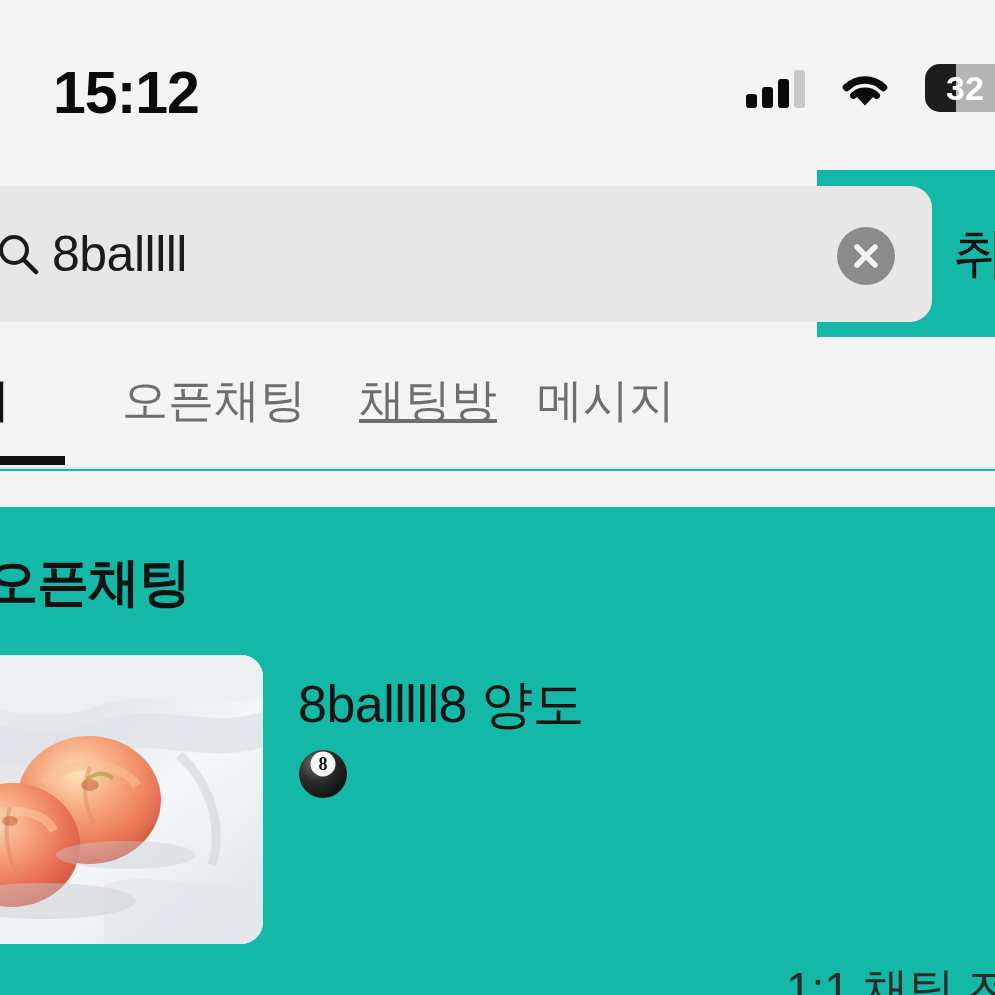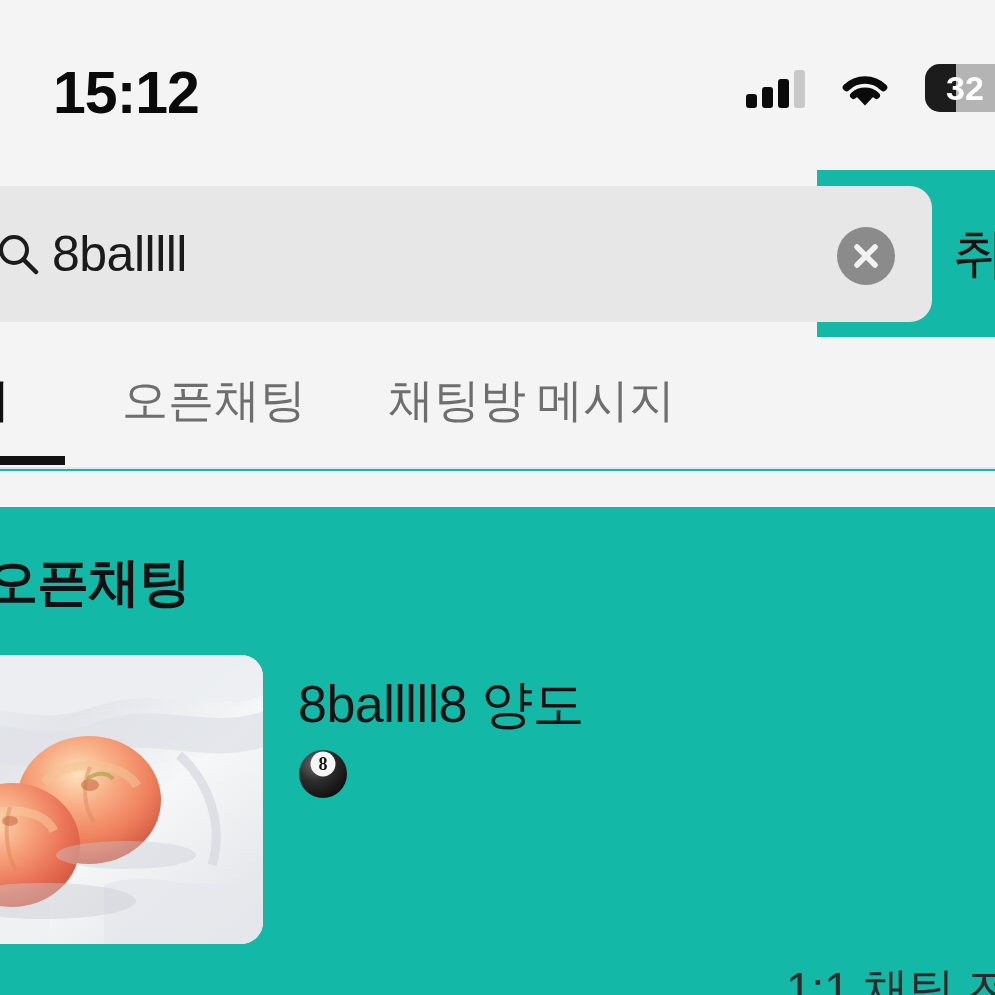--- a/index.html
+++ b/index.html
@@ -109,21 +109,21 @@
     border-bottom:2px solid #e6e6e6;
   }
   .tab {
     position:absolute; top:30px;
     font-size:46px; color:#6e6e6e; line-height:66px;
     white-space:nowrap; cursor:pointer;
   }
   .tab.active { color:#111111; font-weight:500; }
   .tab-0 { left:-36px; }
   .tab-1 { left:122px; }
-  .tab-2 { left:388px; }
+  .tab-2 { left:359px;text-decoration:underline; }
   .tab-3 { left:537px; }
   .tab-underline {
     position:absolute; left:0; top:119px;
     width:65px; height:9px;
     background:#111111;
   }
 
   
   .band {
     position:absolute; left:0; top:471px;

